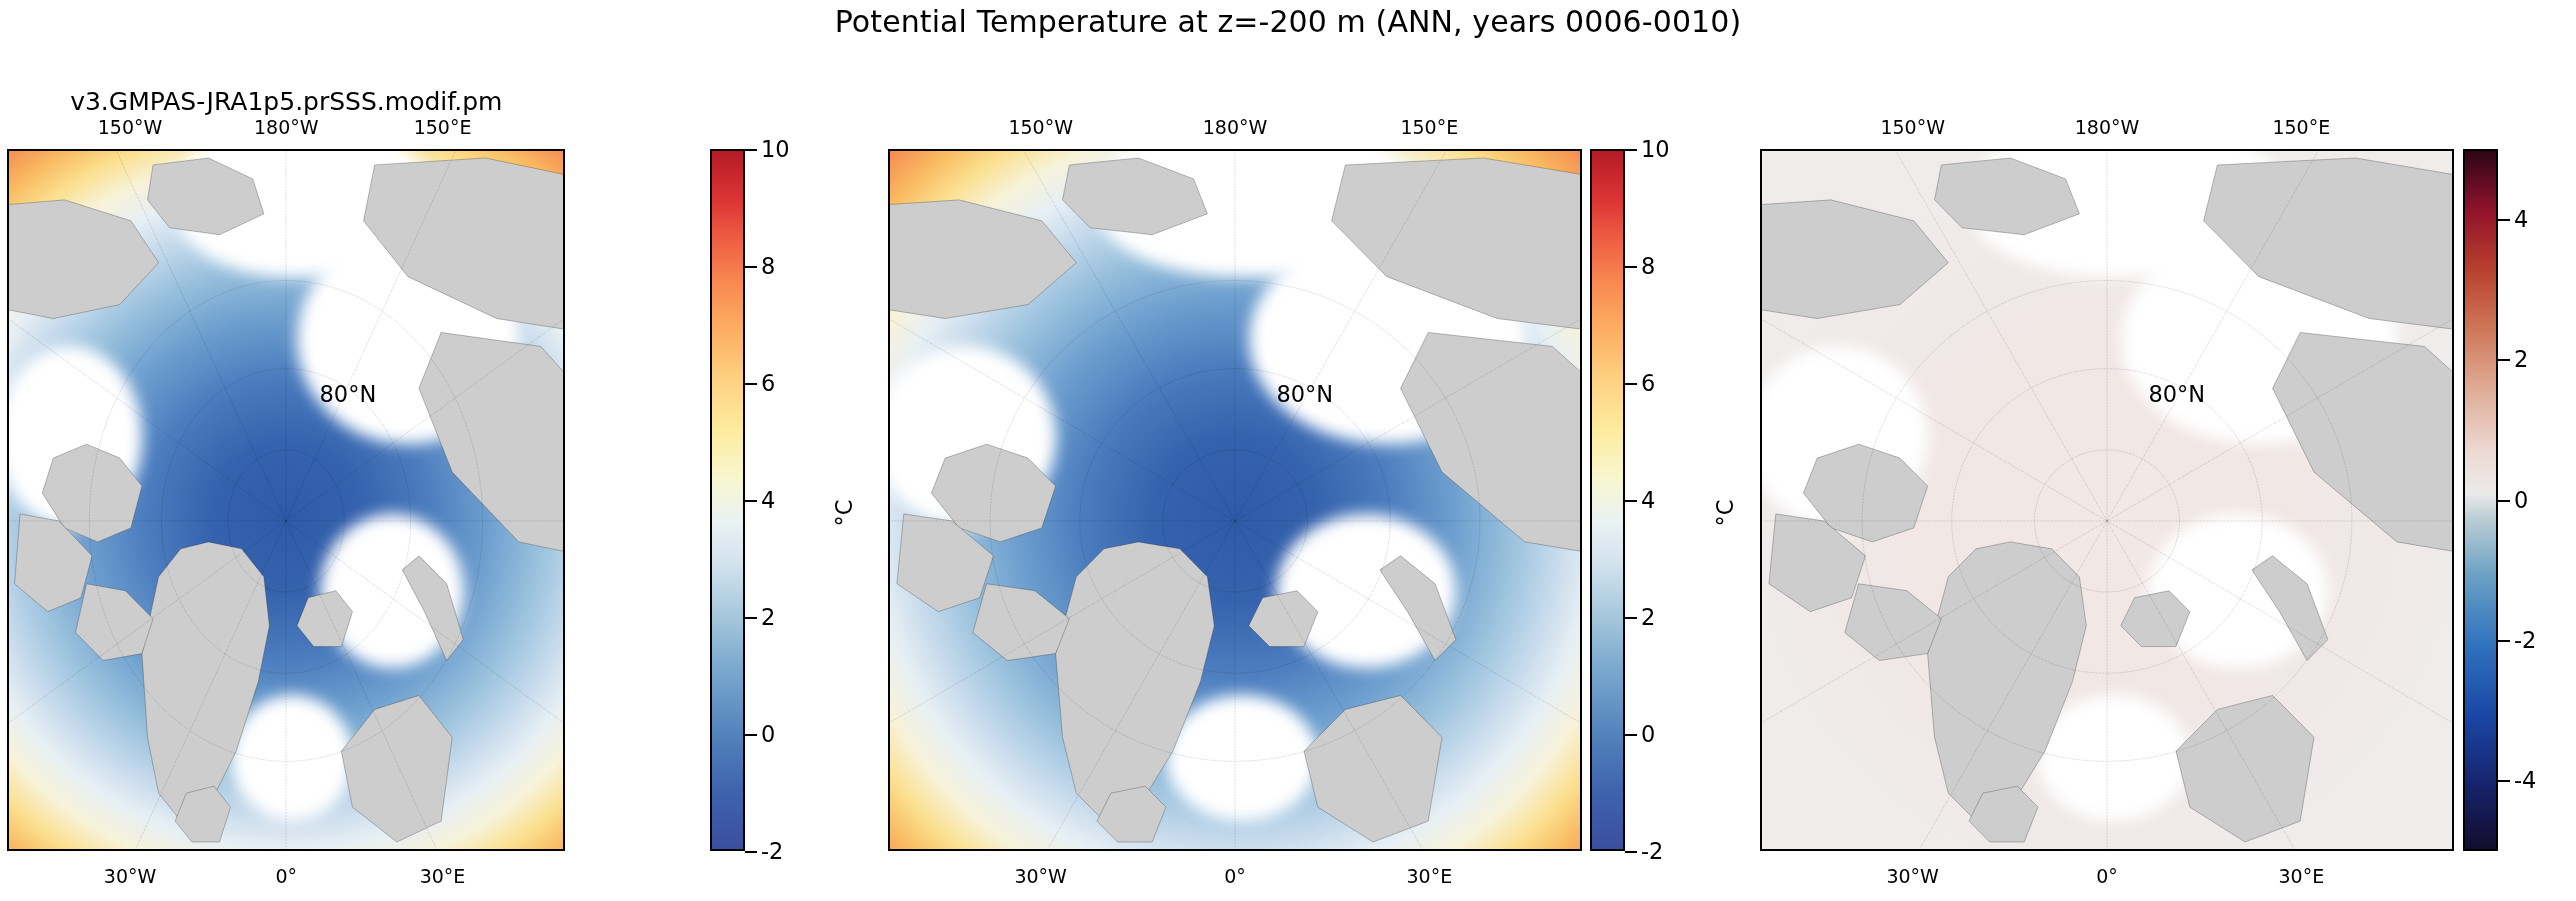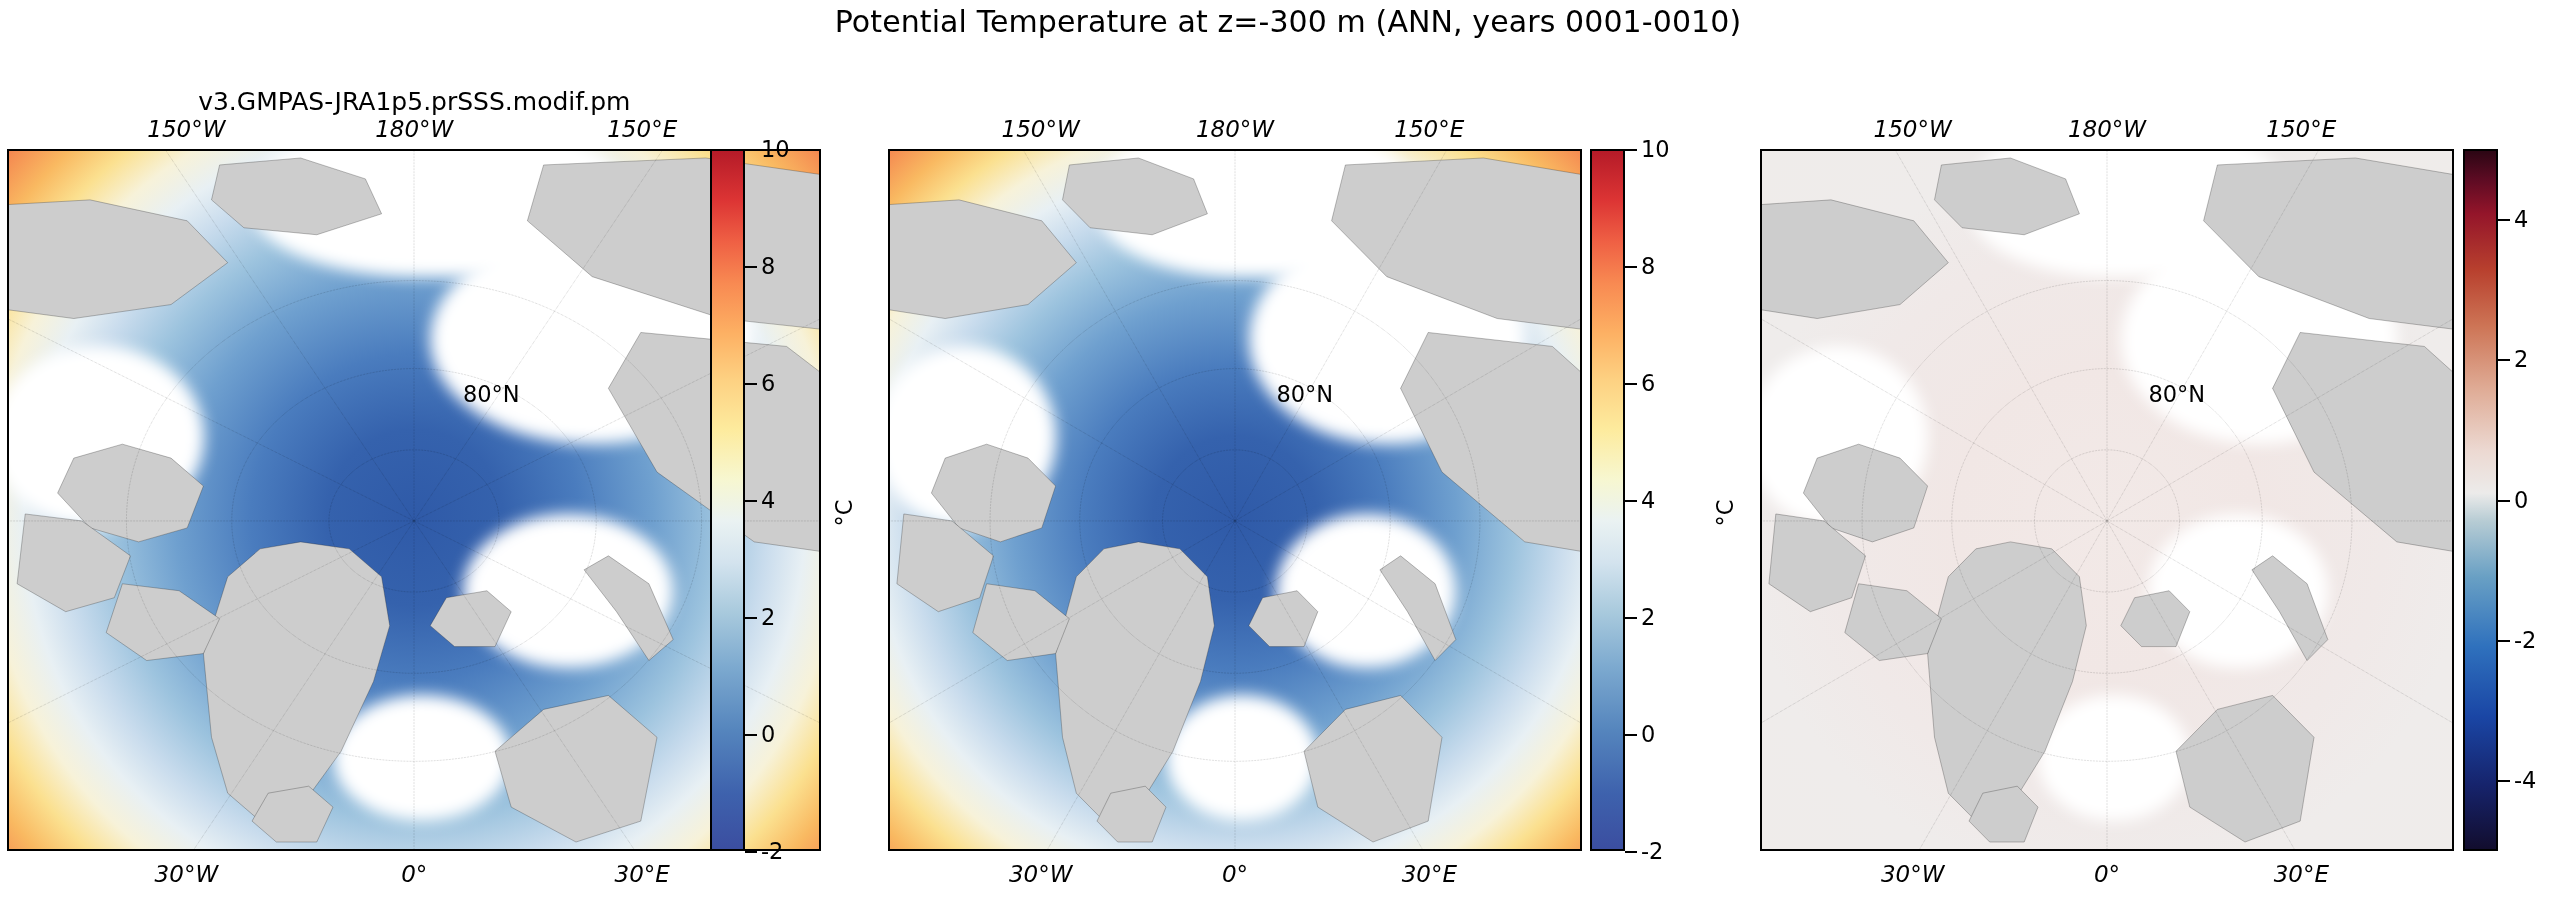--- a/index.html
+++ b/index.html
@@ -6,21 +6,21 @@
   body{width:2576px;height:901px;position:relative;font-family:"DejaVu Sans",sans-serif;color:#000;overflow:hidden;}
 
   .fig-title{position:absolute;top:4.4px;left:0;width:100%;text-align:center;font-size:30px;letter-spacing:0.1px;}
 
   .panel{position:absolute;}
   .panel-title{position:absolute;width:100%;text-align:center;font-size:25px;top:-62px;left:0;white-space:nowrap;}
 
   .axes{position:absolute;border:2.2px solid #000;background:#fef9c3;overflow:hidden;box-sizing:border-box;}
 
   
-  .lonlab{position:absolute;font-size:23px;white-space:nowrap;transform:translateX(-50%);font-style:italic;}
+  .lonlab{position:absolute;font-size:19px;white-space:nowrap;transform:translateX(-50%);}
   .lonlab.top{top:-33px;}
   .lonlab.bot{bottom:-36px;}
 
   
   .mapbg{position:absolute;inset:0;background:#cdcdcd;}
   .ocean-field{position:absolute;inset:0;}
 
   
   .field-temp{
     position:absolute;left:-6%;top:-10%;width:112%;height:118%;
@@ -48,24 +48,24 @@
       #b7ccd4 47%, #ecebea 51%, #ecd9d2 57%, #dfab95 66%, #cd7455 75%,
       #b8402e 83%, #94152a 91%, #5c0b23 96%, #2c0614 100%);}
   .cb-ticklab{position:absolute;font-size:22.5px;left:45px;transform:translateY(-50%);white-space:nowrap;}
   .cb-tickmark{position:absolute;left:0;width:11.6px;border-top:2.2px solid #000;}
   .cb-unit{position:absolute;font-size:22.5px;white-space:nowrap;
     transform:rotate(-90deg) translateX(50%);transform-origin:100% 50%;}
 </style>
 </head>
 <body>
 
-<div class="fig-title">Potential Temperature at z=-300 m (ANN, years 0001-0010)</div>
+<div class="fig-title">Potential Temperature at z=-200 m (ANN, years 0006-0010)</div>
 
 <div id="panels-host">
-    <div class="panel" style="left: 7.3px; top: 149px; width: 814px; height: 702px;">
+    <div class="panel" style="left: 7.3px; top: 149px; width: 558px; height: 702px;">
       <div class="panel-title">v3.GMPAS-JRA1p5.prSSS.modif.pm</div>
       <div class="lonlab top" style="left: 22%;">150°W</div>
       <div class="lonlab top" style="left: 50%;">180°W</div>
       <div class="lonlab top" style="left: 78%;">150°E</div>
       <div class="lonlab bot" style="left: 22%;">30°W</div>
       <div class="lonlab bot" style="left: 50%;">0°</div>
       <div class="lonlab bot" style="left: 78%;">30°E</div>
       <div class="axes" style="left: 0px; top: 0px; width: 100%; height: 100%;">
         <div class="mapbg"></div>
         <div class="ocean-field">

